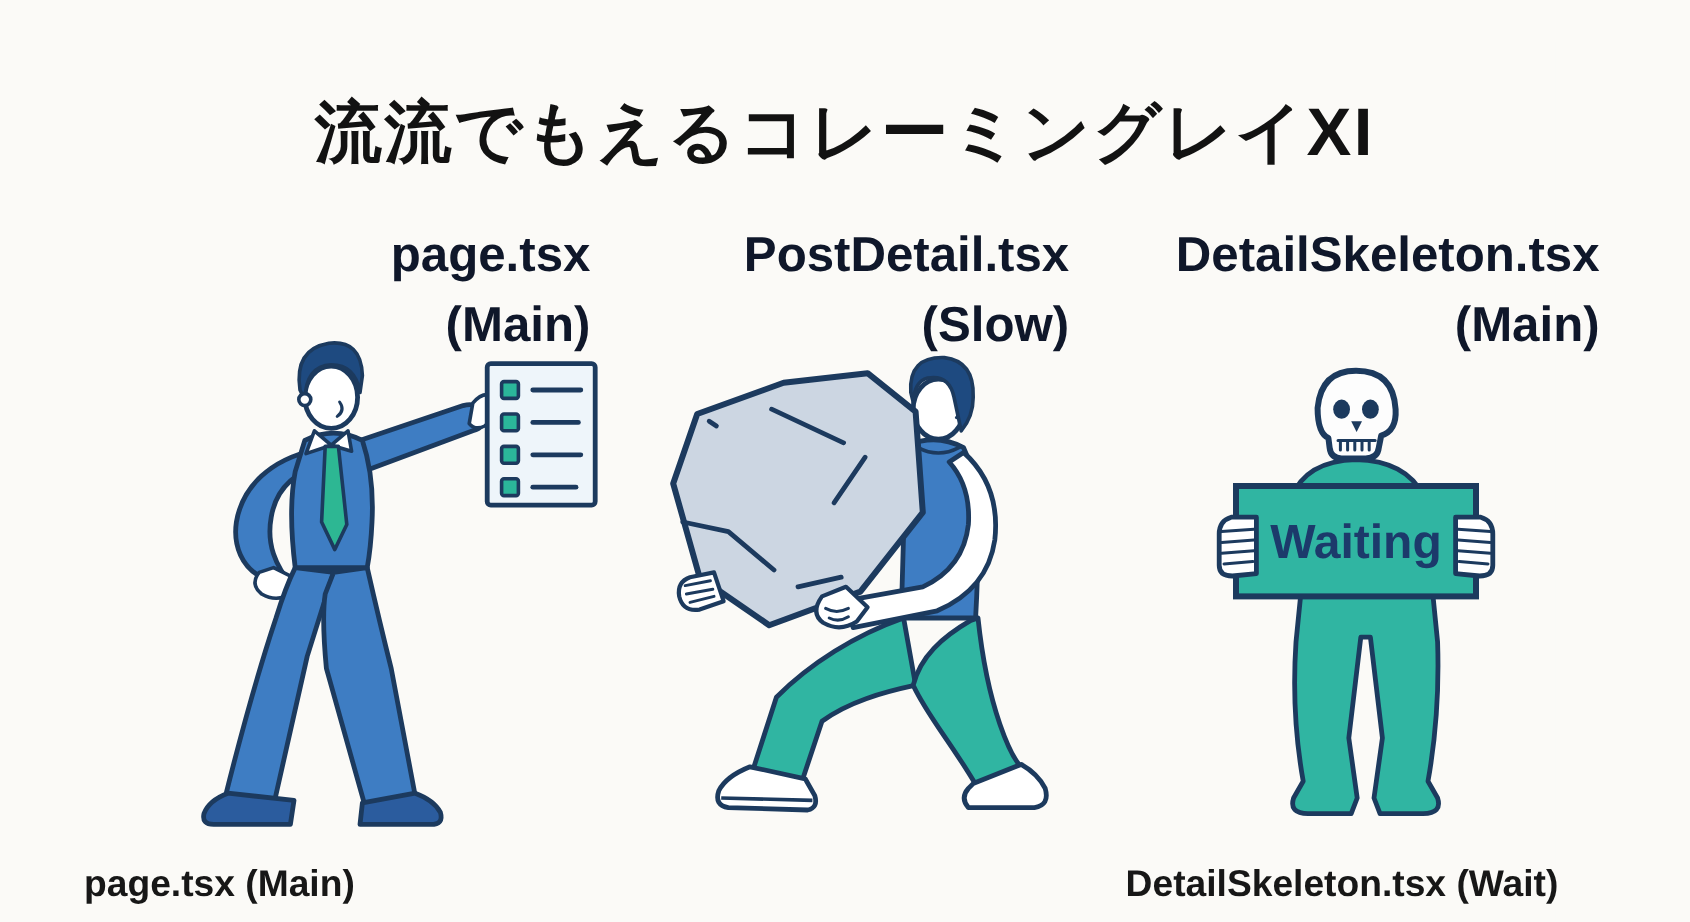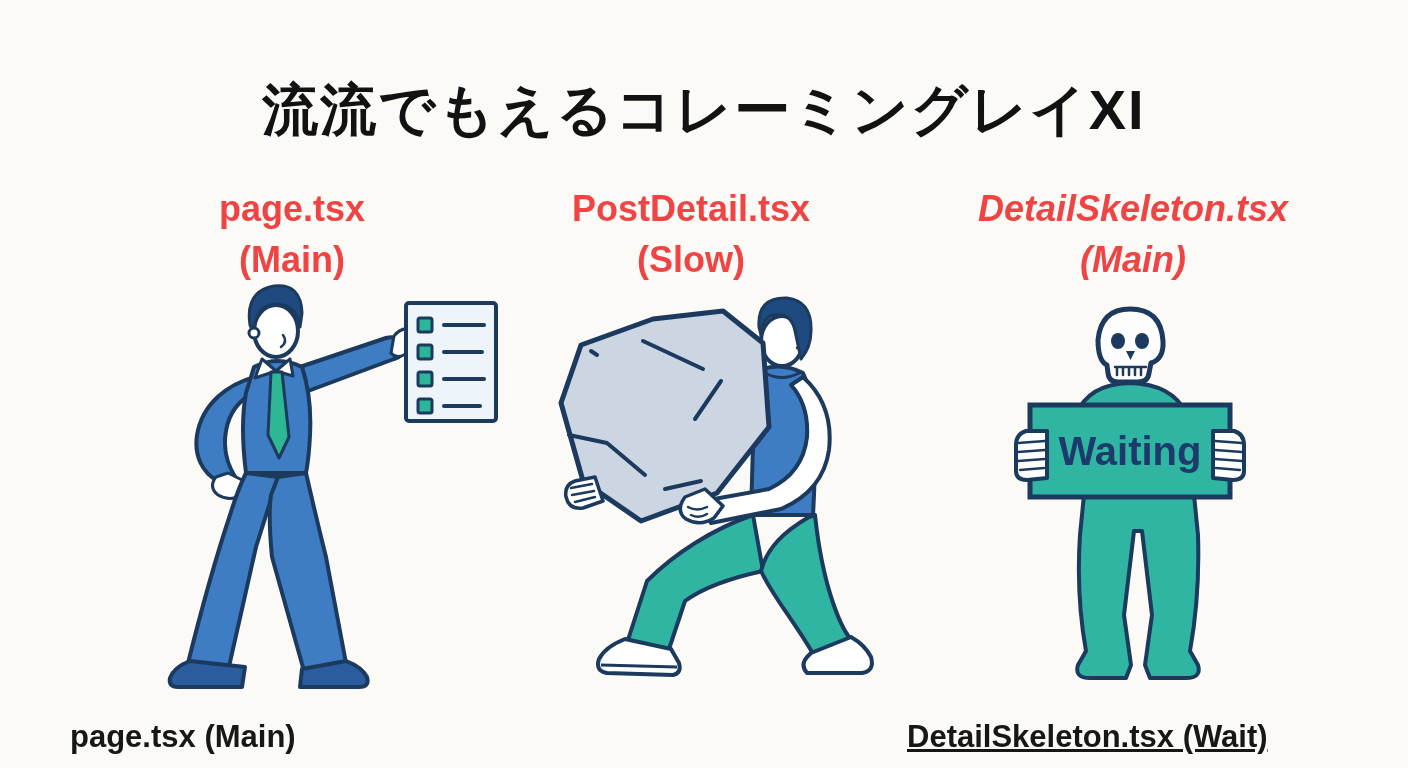--- a/index.html
+++ b/index.html
@@ -1,22 +1,22 @@
 <!DOCTYPE html>
 <html><head>
 <meta charset="utf-8">
 <style>
   * { margin:0; padding:0; box-sizing:border-box; }
   html,body { width:1408px; height:768px; }
   body { font-family:"Liberation Sans","DejaVu Sans",sans-serif; background:#fbfaf7; overflow:hidden; }
   .canvas { position:relative; width:1296px; height:768px; background:#fbfaf7;margin-top:35px; }
   .title { position:absolute; left:0; top:38px; width:1408px; text-align:center;
            font-size:56px; font-weight:bold; color:#121212; letter-spacing:2px; }
-  .top-label { position:absolute; top:148px; width:400px; text-align:center;
-               font-size:36px; font-weight:bold; color:#ef4444; line-height:1.42; }
+  .top-label { position:absolute; top:148px; width:400px; text-align:right;
+               font-size:41px; font-weight:bold; color:#0f172a; line-height:1.42; }
   .bottom-label { position:absolute; top:684px; width:440px; 
                   font-size:31px; font-weight:bold; color:#171717; }
   .fig { position:absolute; }
   svg text.sign-text { font-family:"Liberation Sans","DejaVu Sans",sans-serif;
                        font-weight:bold; }
 </style>
 </head>
 <body>
 
 <div class="canvas">
@@ -24,21 +24,21 @@
   <div class="title">流流でもえるコレーミングレイXI</div>
 
   <div class="top-label" style="left:92px;">
     <div>page.tsx</div>
     <div>(Main)</div>
   </div>
   <div class="top-label" style="left:491px;">
     <div>PostDetail.tsx</div>
     <div>(Slow)</div>
   </div>
-  <div class="top-label" style="left:933px;font-style:italic;">
+  <div class="top-label" style="left:933px;">
     <div>DetailSkeleton.tsx</div>
     <div>(Main)</div>
   </div>
 
   <div class="fig" style="left:150px; top:240px;">
     <svg width="400" height="430" viewBox="0 0 400 430">
 
       <path d="M112,100 C76,108 52,130 47,160 C44,180 52,198 68,206 L94,214 C79,196 72,178 76,156 C80,132 96,118 120,112 Z" fill="#3e7dc3" stroke="#1c3a5e" stroke-width="4" stroke-linejoin="round"></path>
       <path d="M66,202 Q58,212 68,220 Q82,228 94,218 L98,208 L78,198 Z" fill="#ffffff" stroke="#1c3a5e" stroke-width="3" stroke-linejoin="round"></path>
 
@@ -137,15 +137,15 @@
         <path d="M130,24 Q161,24 163,56 Q164,74 151,78 L149,88 Q148,97 138,97 L118,97 Q109,97 108,88 L107,80 Q98,76 98,55 Q101,24 130,24 Z" fill="#fdfdfd" stroke="#1c3a5e" stroke-width="5" stroke-linejoin="round"></path>
         <ellipse cx="118" cy="56" rx="7" ry="8" fill="#1c3a5e"></ellipse>
         <ellipse cx="142" cy="56" rx="7" ry="8" fill="#1c3a5e"></ellipse>
         <path d="M126,66 L135,66 L130.5,75 Z" fill="#1c3a5e"></path>
         <path d="M115,82 L146,82 M117,82 L117,90 M123,82 L123,90 M129,82 L129,90 M135,82 L135,90 M141,82 L141,90" fill="none" stroke="#1c3a5e" stroke-width="2.5" stroke-linecap="round"></path>
       </g>
     </svg>
   </div>
 
   <div class="bottom-label" style="left:70px;">page.tsx (Main)</div>
-  <div class="bottom-label" style="left:907px;text-decoration:underline;">DetailSkeleton.tsx (Wait)</div>
+  <div class="bottom-label" style="left:938px;">DetailSkeleton.tsx (Wait)</div>
 
 </div>
 
 </body></html>

